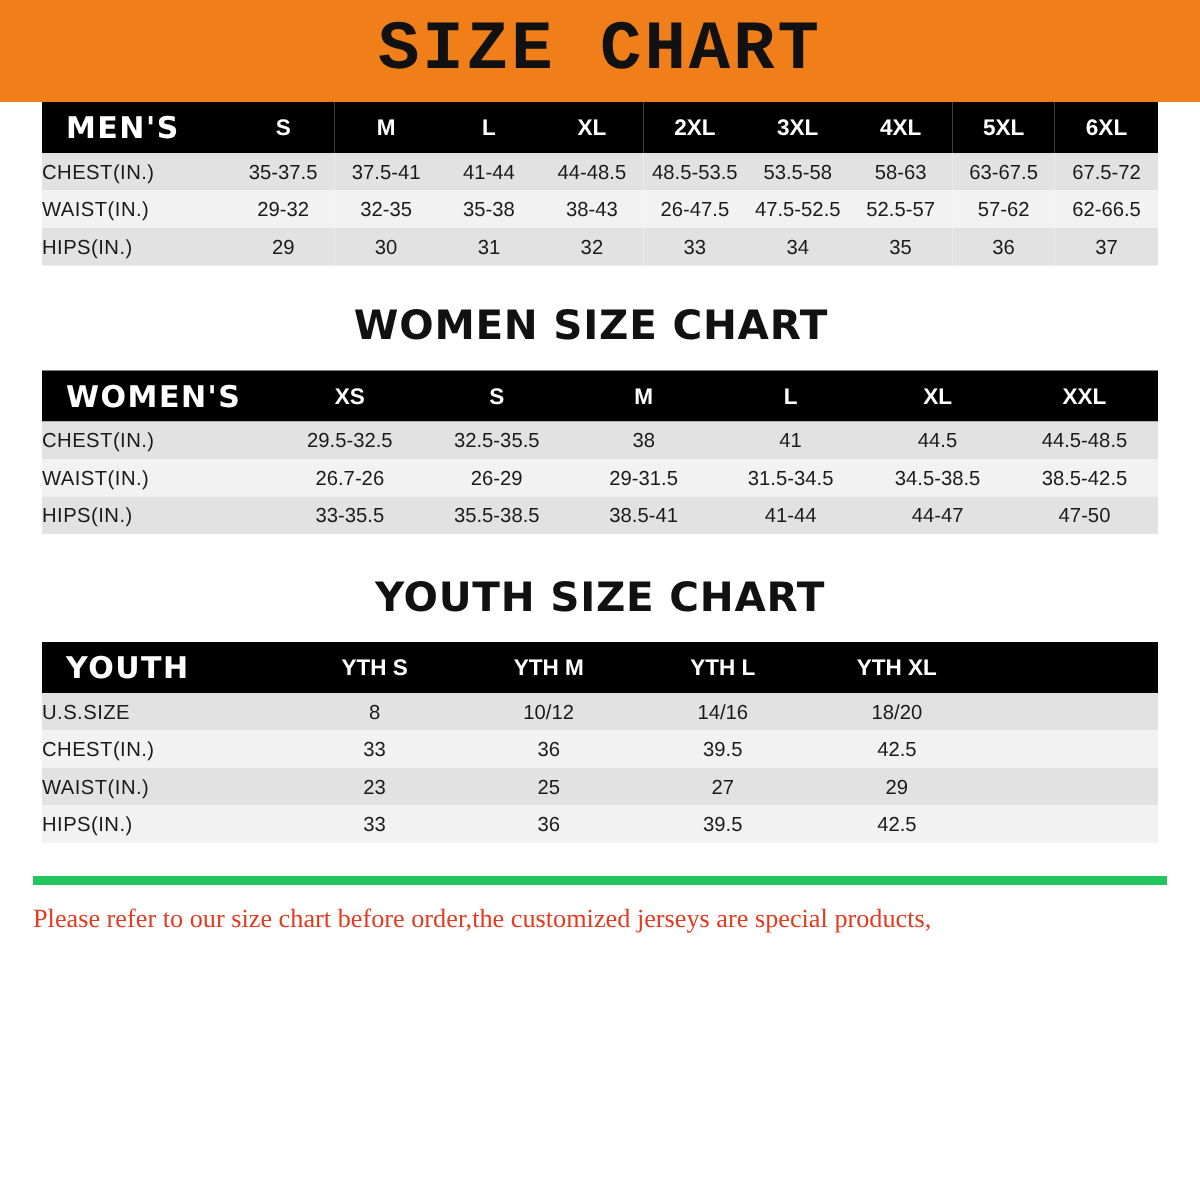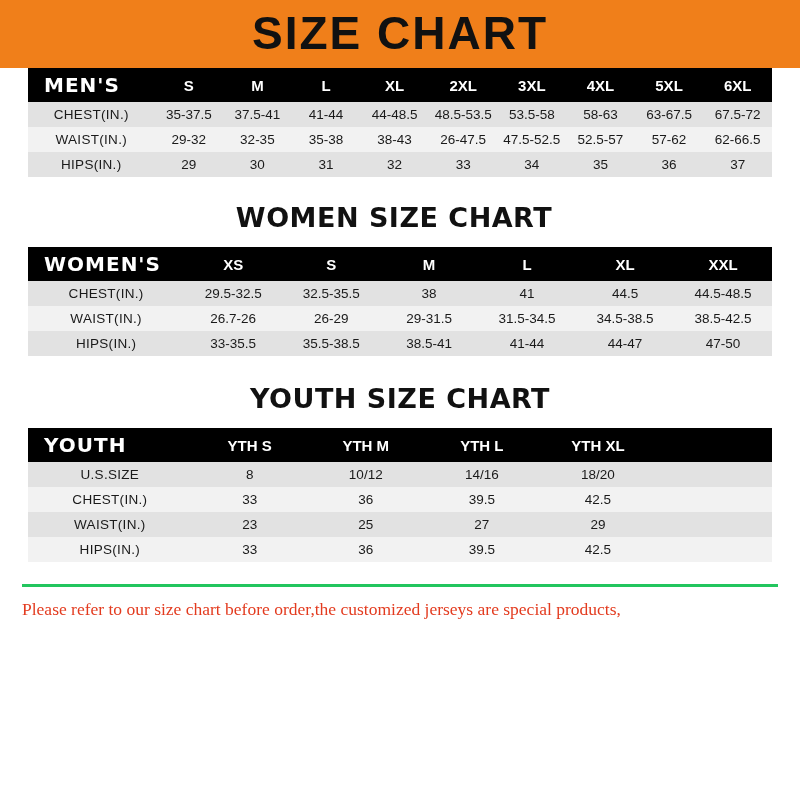--- a/index.html
+++ b/index.html
@@ -23,21 +23,21 @@
   
   .banner {
     position: relative;
     height: 68px;
     background: #f07f1a;
     display: flex;
     align-items: center;
     justify-content: center;
   }
   .banner-title {
-    font-family: Liberation Sans, sans-serif;
+    font-family: Liberation Mono, monospace;
     font-weight: 700;
     font-size: 46px;
     letter-spacing: 2px;
     color: #111111;
     line-height: 1;
     padding-bottom: 2px;
   }
   
   .section-title {
     text-align: center;
@@ -84,31 +84,31 @@
     font-family: "DejaVu Sans", sans-serif;
     letter-spacing: 1px;
     font-size: 20px;
   }
   table.size tbody tr.odd  td { background: #e2e2e2; }
   table.size tbody tr.even td { background: #f2f2f2; }
   table.size tbody td.rowhead {
     font-size: 13.5px;
     color: #1a1a1a;
     letter-spacing: 0.3px;
-    text-align: center;
+    text-align: left;
   }
   
   .t-men col.c0   { width: 17%; }
   .t-women col.c0 { width: 21%; }
   .t-youth col.c0 { width: 22%; }
 
   
   .note {
     margin: 22px 22px 0 22px;
-    border-top: 3px solid #22c55e;
+    border-top: 6px solid #22c55e;
     padding-top: 10px;
     color: #e33b1f;
     font-family: "Liberation Serif", serif;
     font-size: 17.5px;
     line-height: 1.45;
     text-align: left;
   }
   .note div { white-space: nowrap; }
 </style>
 </head>

